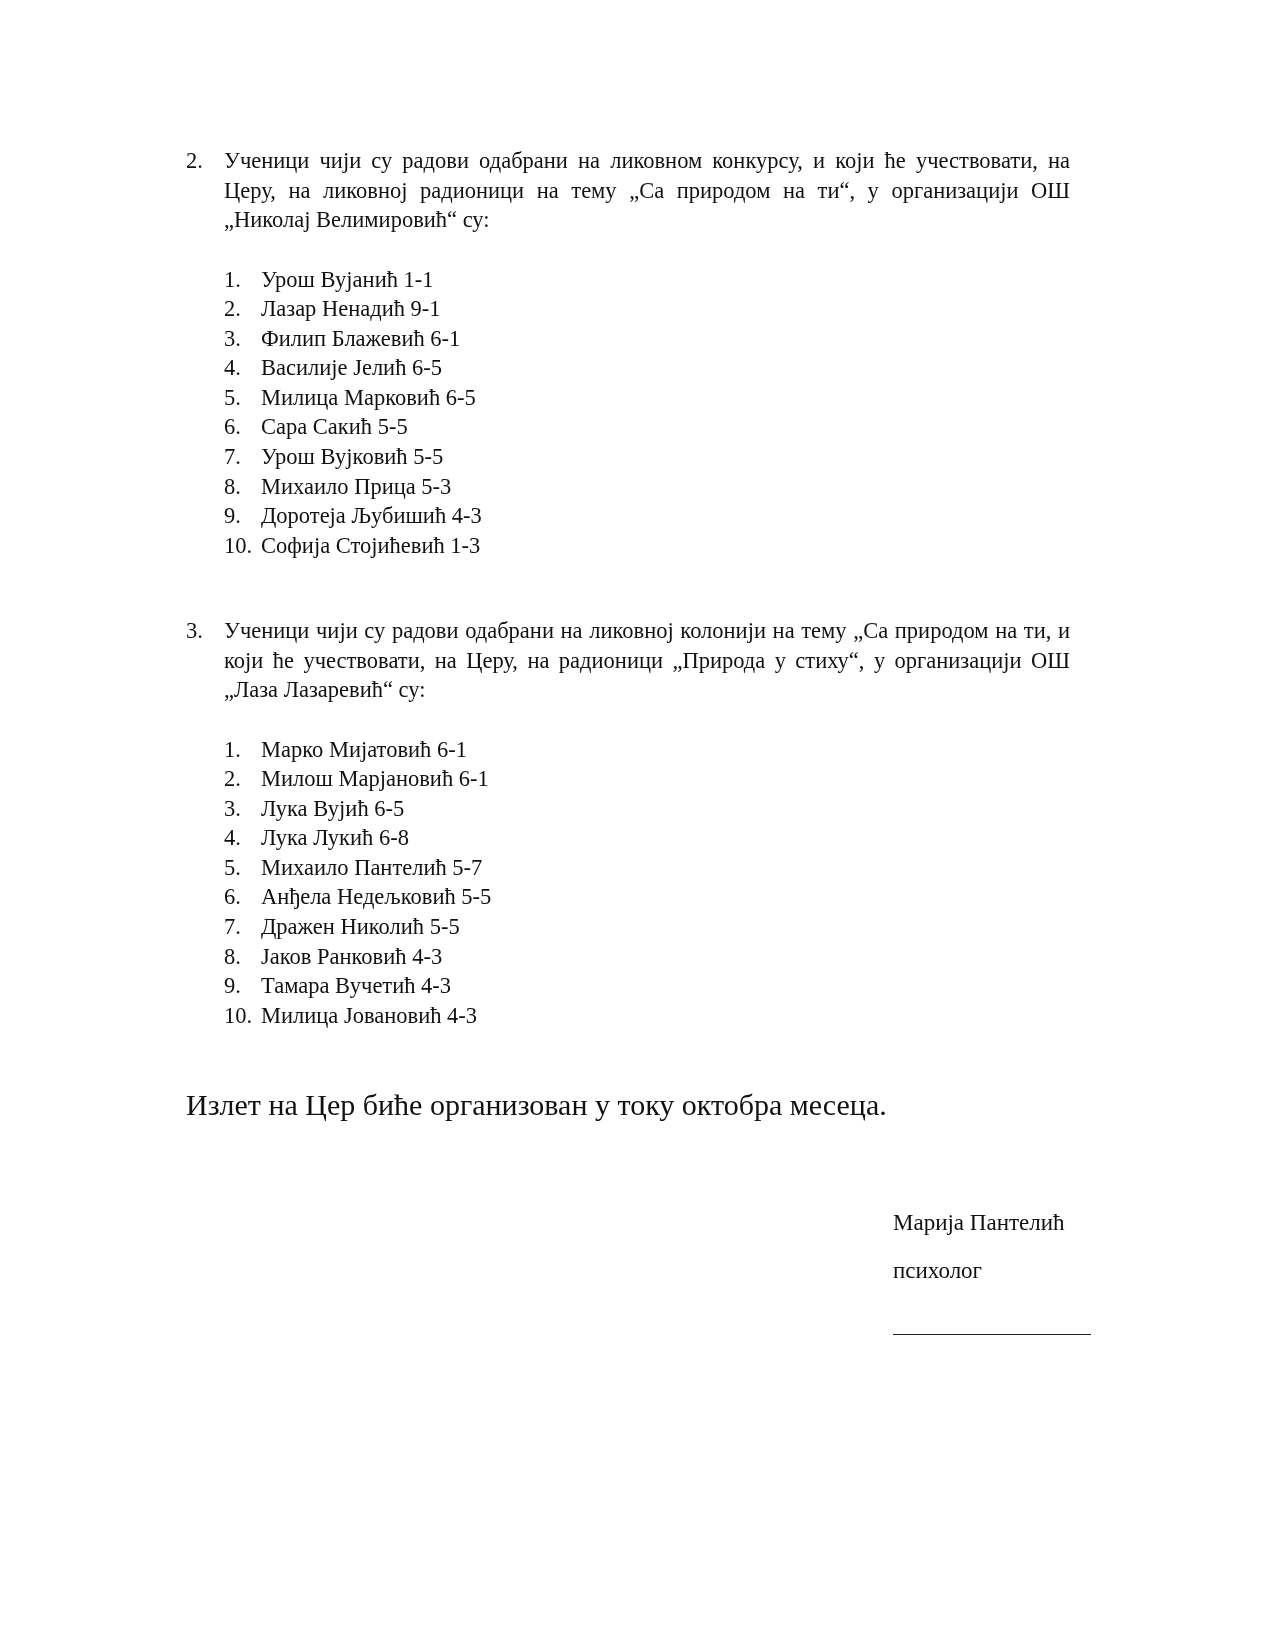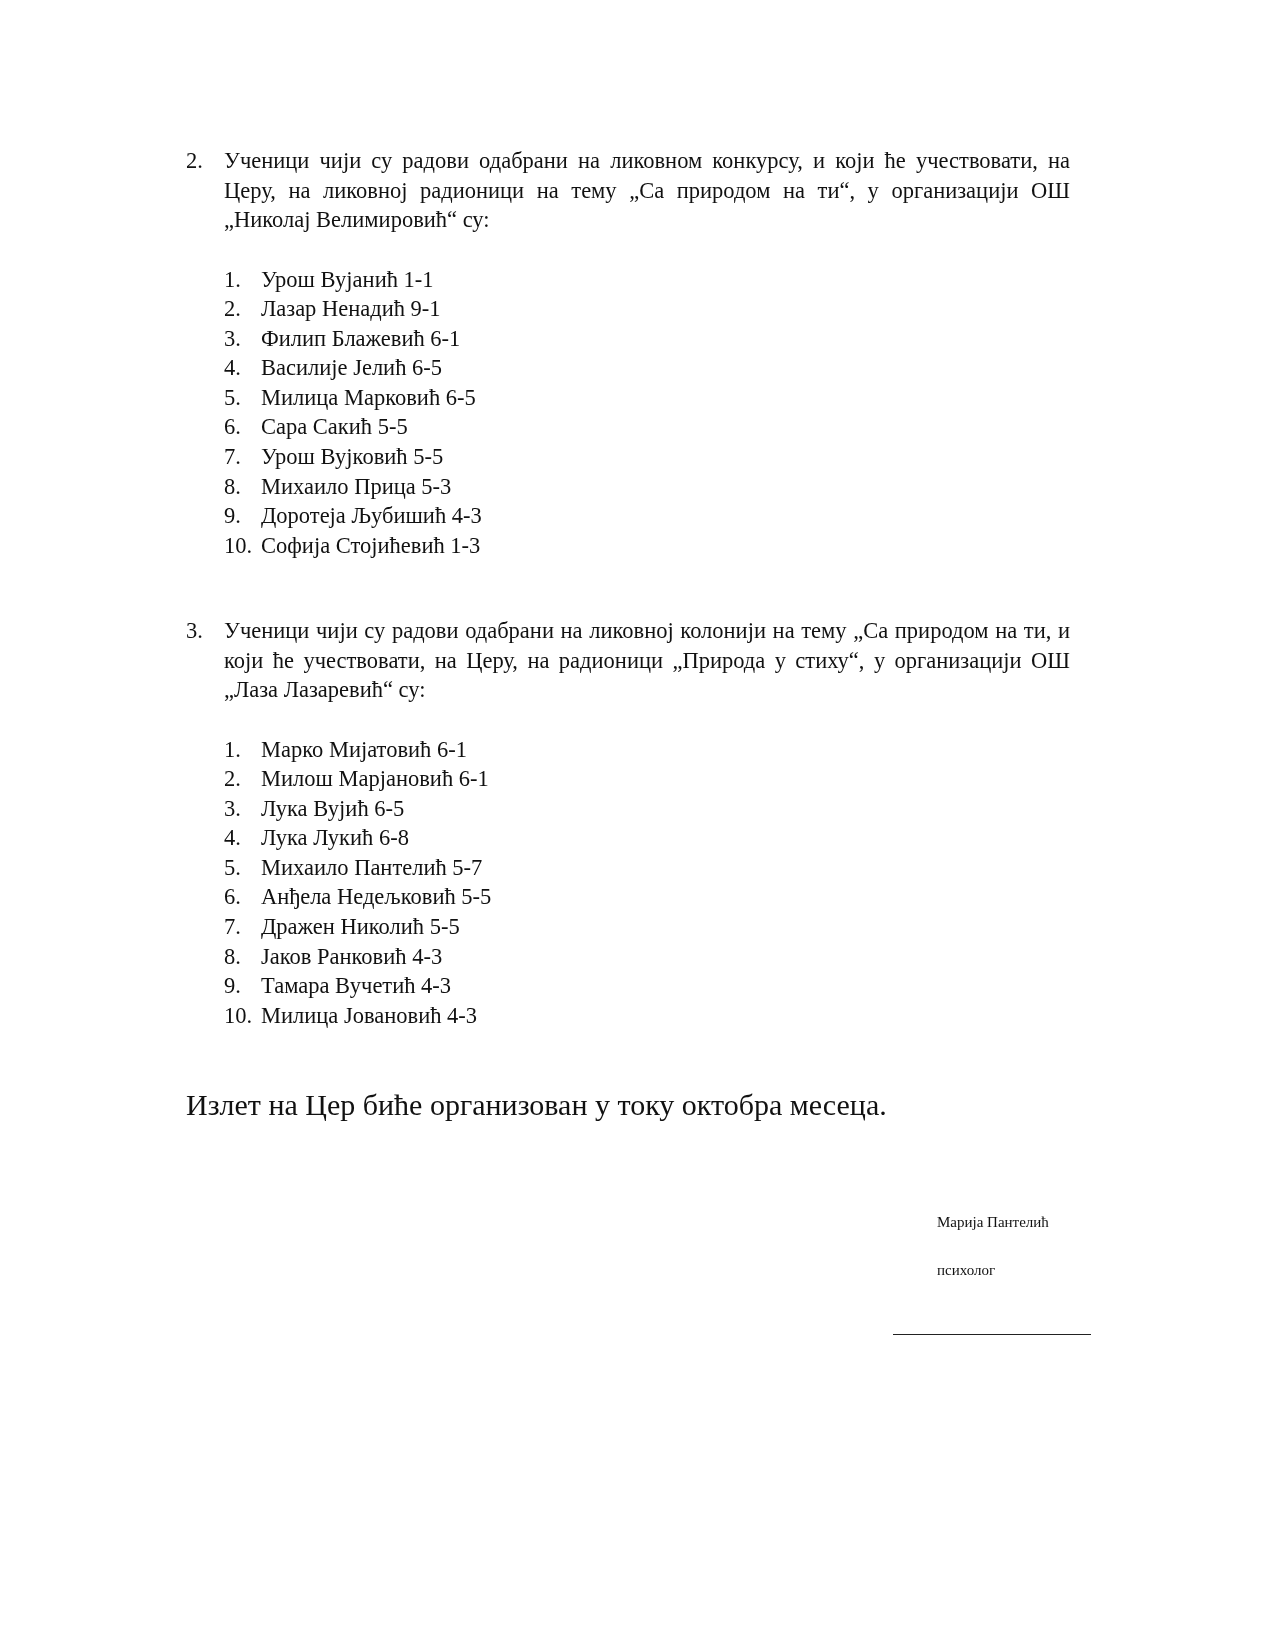--- a/index.html
+++ b/index.html
@@ -11,21 +11,21 @@
           text-align: justify; }
   .para .num { position: absolute; left: 0; top: 0; }
   .list { list-style: none; margin: 0; padding: 0; position: relative; left: 38px; }
   .list li { position: relative; padding-left: 37px; font-size: 22.5px; line-height: 29.6px; }
   .list li .ln { position: absolute; left: 0; }
   .s2 { top: 146px; }
   .s2 .list { margin-top: 30px; }
   .s3 { top: 616px; }
   .s3 .list { margin-top: 30px; }
   .footer-note { position: absolute; left: 186px; top: 1074px; font-size: 30px; line-height: 29px; margin-top: 16px; }
-  .sign { position: absolute; left: 893px; font-size: 15px; line-height: 29px; margin-left: 44px; }
+  .sign { position: absolute; left: 893px; font-size: 23px; line-height: 29px; }
   .sign-name { top: 1208px; }
   .sign-role { top: 1256px; }
   .sign-line { position: absolute; left: 893px; top: 1334px; width: 198px; border-top: 1px solid #222; }
 </style>
 </head>
 <body>
 
 <div class="page">
 
   <div class="section s2">

